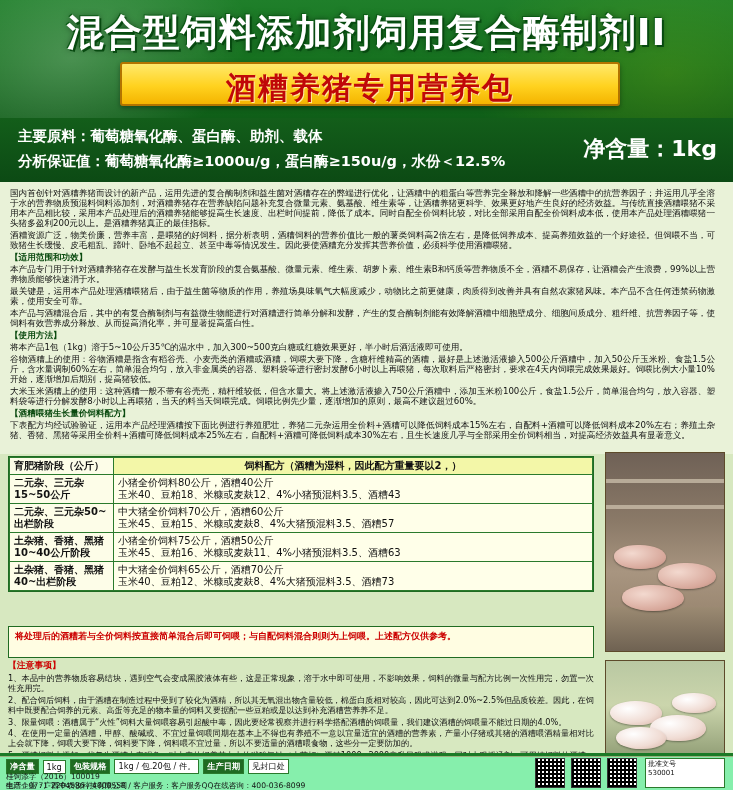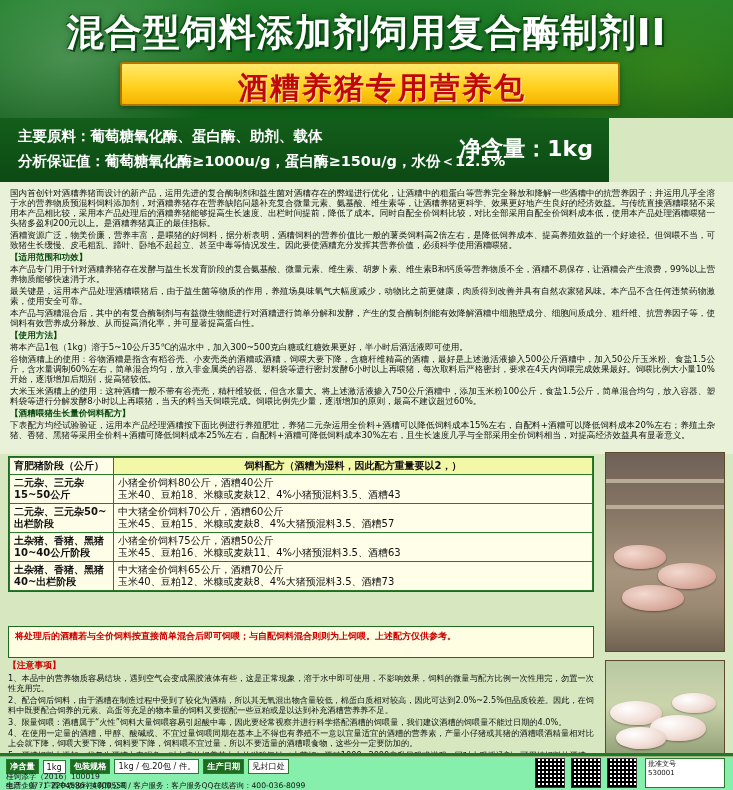--- a/index.html
+++ b/index.html
@@ -46,26 +46,25 @@
     border: 2px solid #b37400;
     border-radius: 3px;
     box-shadow: 0 2px 5px rgba(0,0,0,.35);
   }
   .title2 {
     position: absolute; left: 0; top: 4px; width: 100%;
     text-align: center; font-size: 30px; font-weight: bold;
     color: #c00808; letter-spacing: 2px;
     text-shadow: 1px 1px 0 #ffe9a0;
     white-space: nowrap;
-    margin-left: 12px;
   }
 
   
   .ing {
-    position: absolute; left: 0; top: 118px; width: 609px; height: 64px;
+    position: absolute; left: 0; top: 118px; width: 733px; height: 64px;
     background: linear-gradient(180deg,#135e1a,#0c4a14);
     color: #fff;
   }
   .ing .l1 { position: absolute; left: 18px; top: 9px; font-size: 14.5px; font-weight: bold; white-space: nowrap; }
   .ing .l2 { position: absolute; left: 18px; top: 34px; font-size: 14.5px; font-weight: bold; white-space: nowrap; }
   .ing .net { position: absolute; right: 16px; top: 16px; font-size: 22px; font-weight: bold; white-space: nowrap; }
 
   
   .body-panel {
     position: absolute; left: 0; top: 182px; width: 733px; height: 272px;

